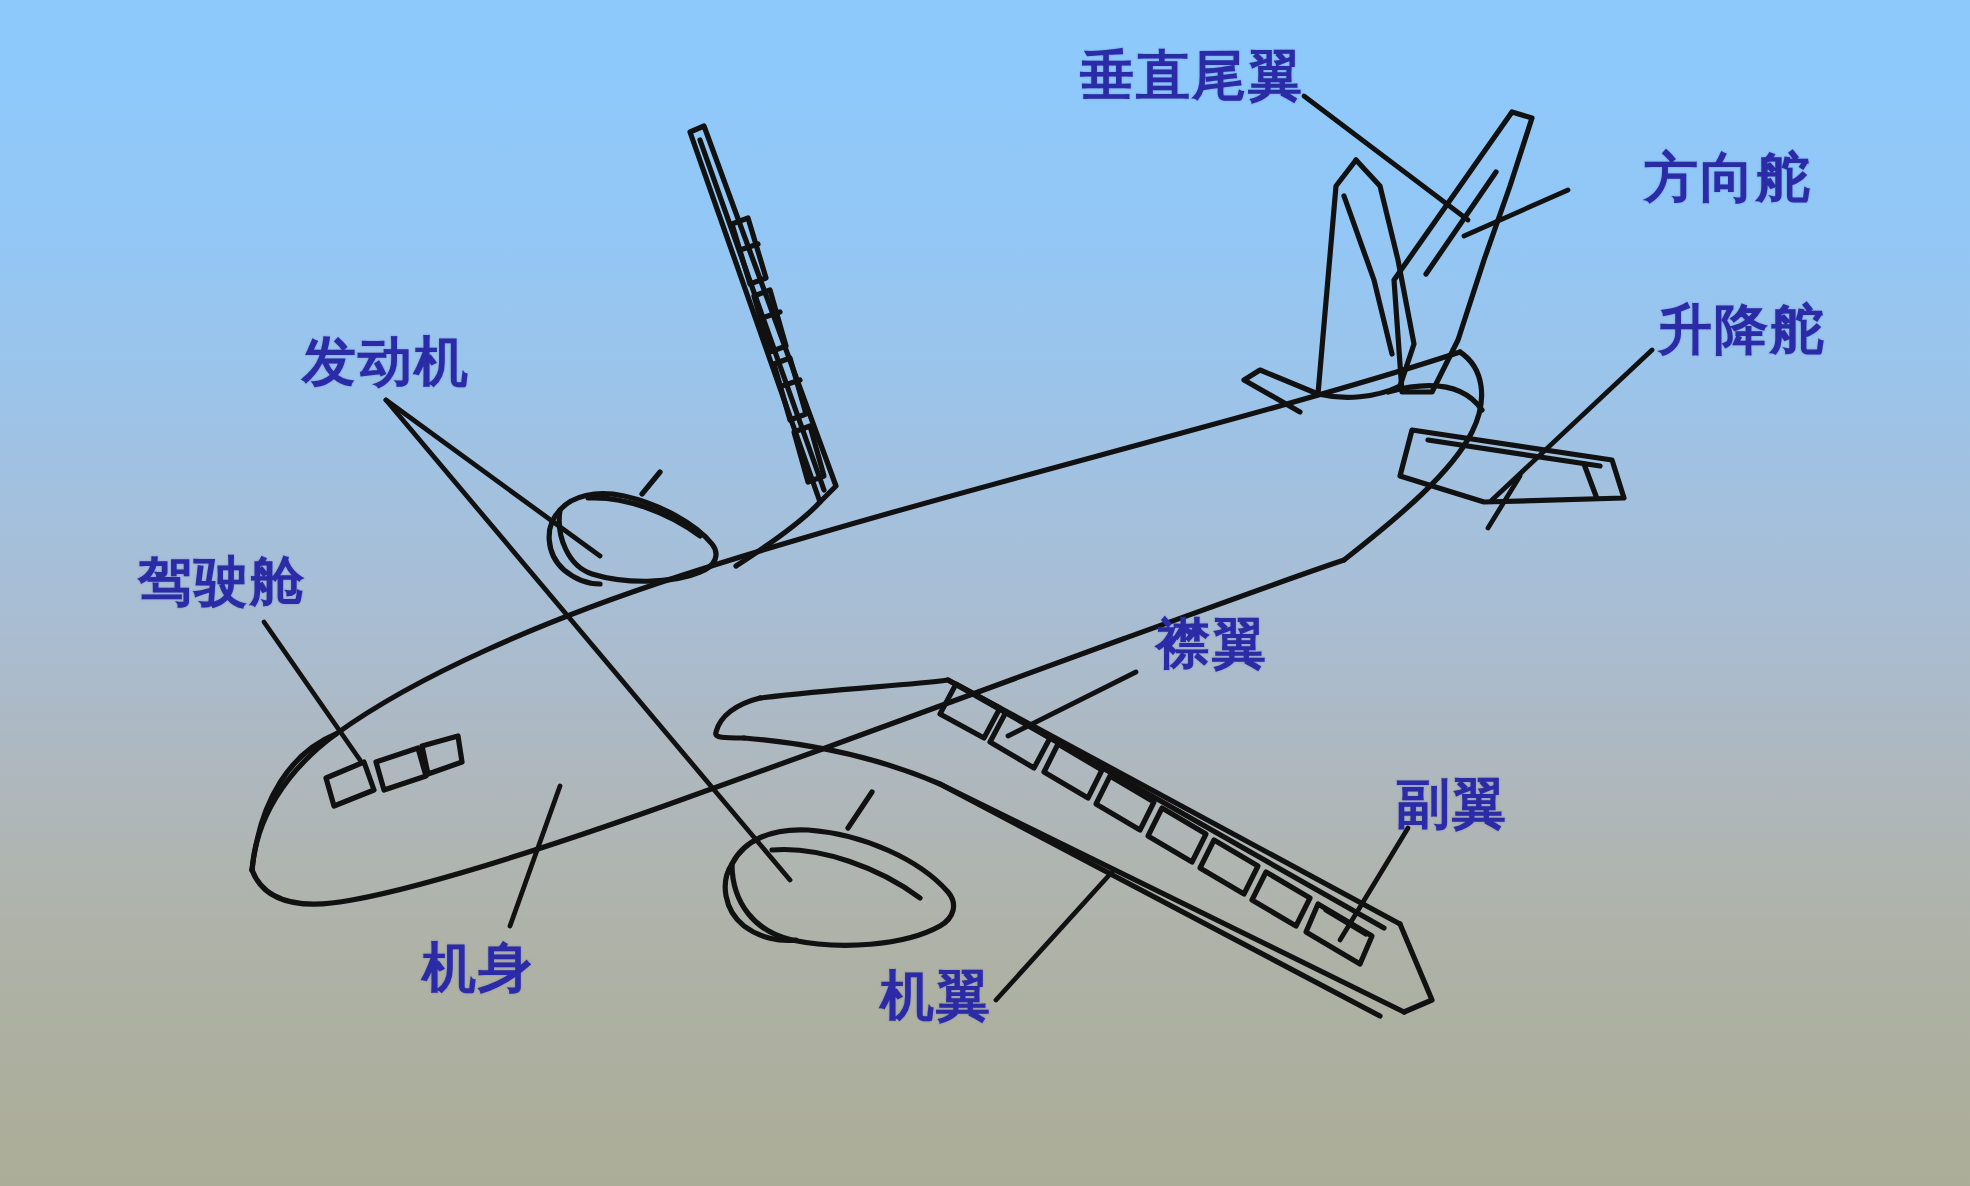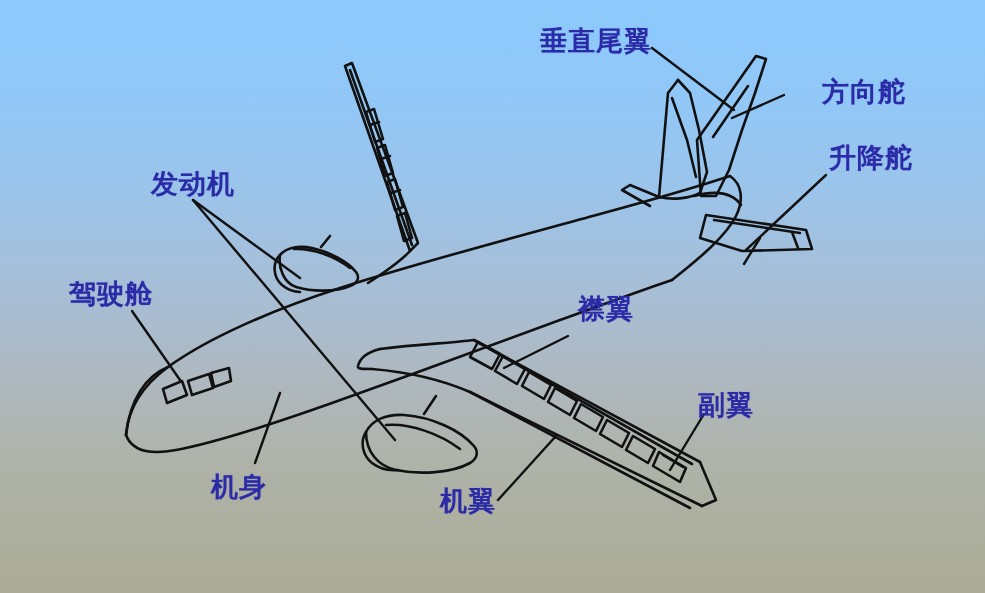--- a/index.html
+++ b/index.html
@@ -6,21 +6,21 @@
   html, body {
     margin: 0;
     padding: 0;
     background: #ffffff;
   }
   #stage {
     position: relative;
     width: 985px;
     height: 593px;
     overflow: hidden;
-    font-family: Liberation Serif, serif;
+    font-family: Liberation Mono, monospace;
     background: linear-gradient(to bottom,
         #8ec9fb 0%,
         #8ec9fb 6%,
         #92c7f6 18%,
         #9bc4ea 32%,
         #a4c0dc 44%,
         #aabcce 55%,
         #aeb8bf 64%,
         #afb5b2 72%,
         #aeb2a7 80%,
@@ -207,28 +207,28 @@
         <path d="M498,500 L556,436"></path>
       </g>
 
     </g>
   </svg>
 
   <div class="lbl" style="left:540px; top:28px;">垂直尾翼</div>
 
   <div class="lbl" style="left:822px; top:79px;">方向舵</div>
 
-  <div class="lbl" style="left:829px; top:145px;">升降舵</div>
+  <div class="lbl" style="left:829px; top:155px;">升降舵</div>
 
 
   <div class="lbl" style="left:151px; top:171px;text-align:right;">发动机</div>
 
   <div class="lbl" style="left:69px; top:281px;">驾驶舱</div>
 
-  <div class="lbl" style="left:578px; top:296px;">襟翼</div>
+  <div class="lbl" style="left:578px; top:312px;">襟翼</div>
 
   <div class="lbl" style="left:698px; top:392px;">副翼</div>
 
   <div class="lbl" style="left:211px; top:474px;">机身</div>
 
   <div class="lbl" style="left:440px; top:488px;">机翼</div>
 
 </div>
 
 </body></html>

